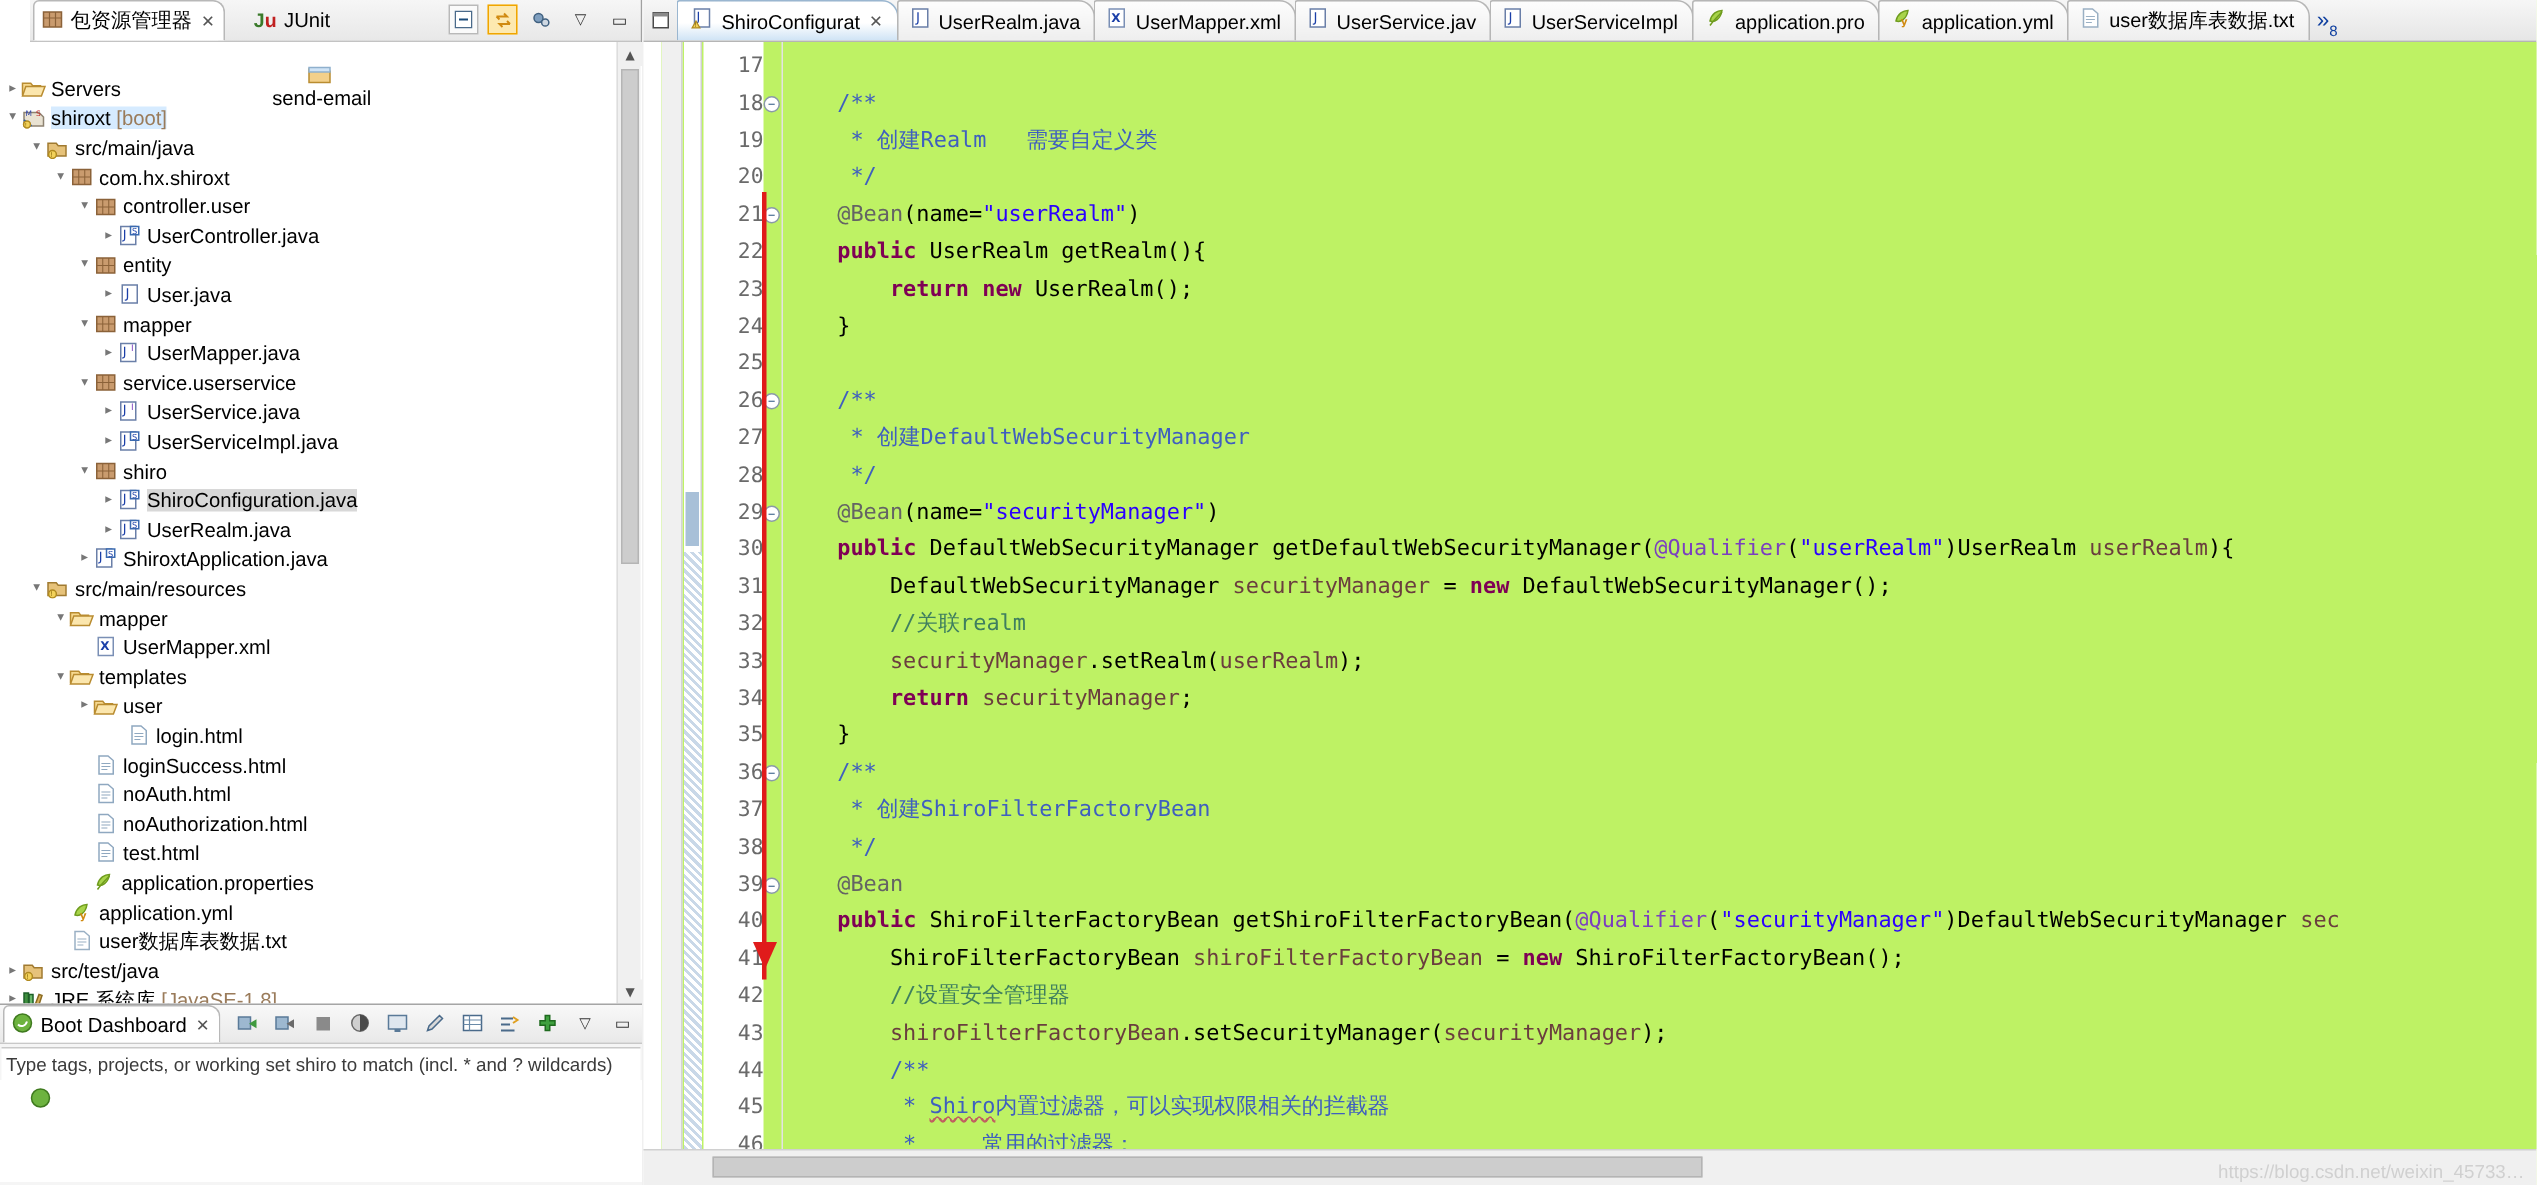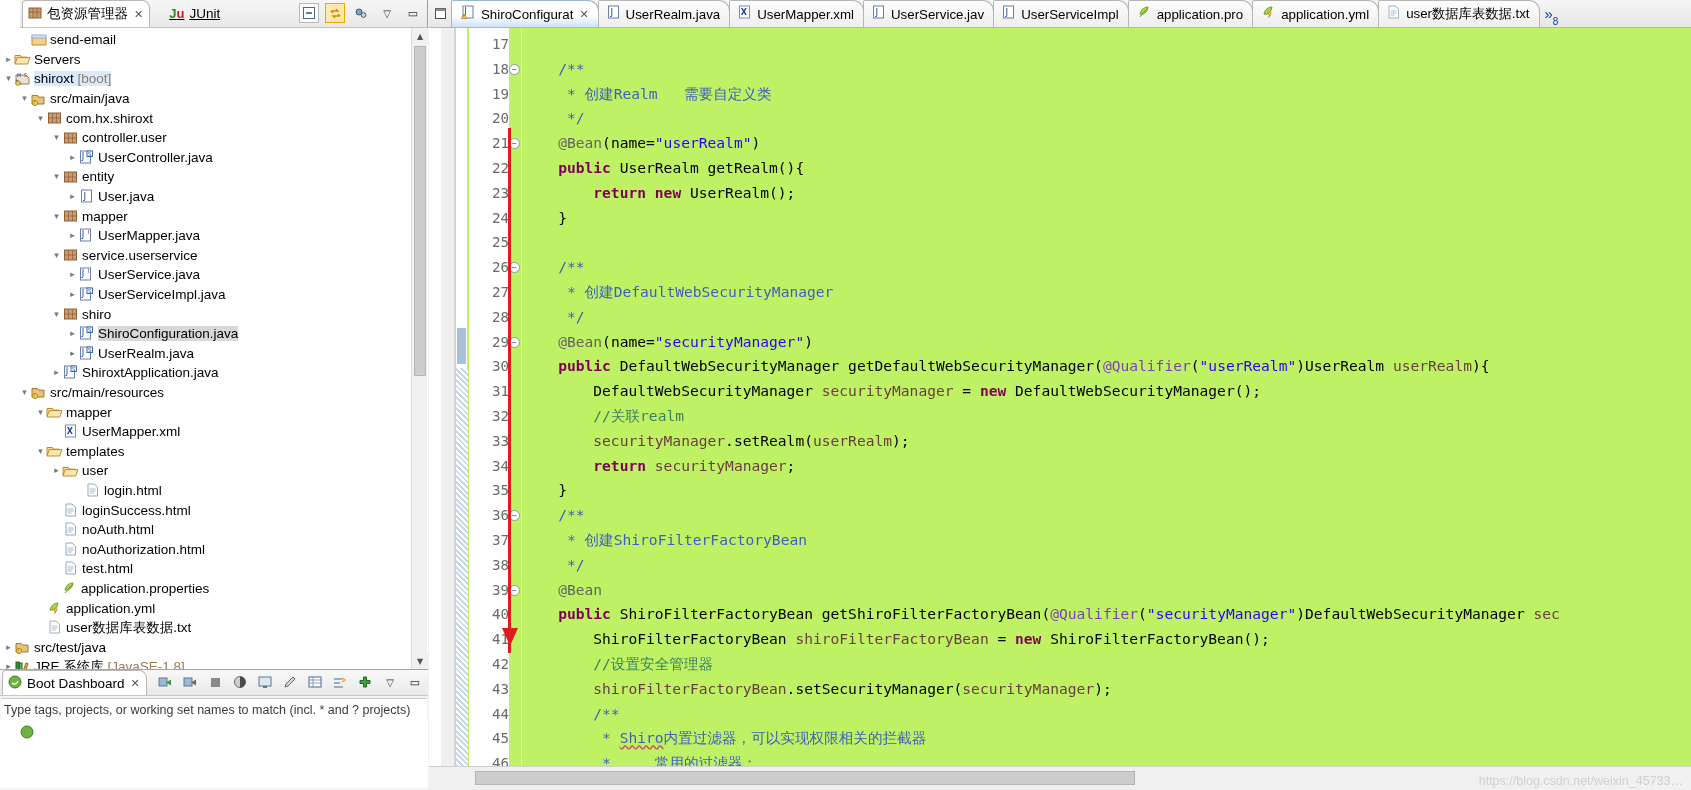--- a/index.html
+++ b/index.html
@@ -315,21 +315,21 @@
       <div class="view-tab active" style="margin-left:2px;">
         <span class="tab-ico">
           <svg width="14" height="14" viewBox="0 0 14 14">
               <rect x="1" y="2" width="12" height="10" fill="#c99b6e" stroke="#8b6239"></rect>
               <path d="M1 6h12M5 2v10M9 2v10" stroke="#8b6239" stroke-width="0.8"></path>
             </svg>
         </span>
         <span>包资源管理器</span>
         <span class="tab-close">✕</span>
       </div>
-      <div class="view-tab inactive" style="margin-left:14px;text-decoration:underline;">
+      <div class="view-tab inactive" style="margin-left:14px;">
         <span class="tab-ico" style="font-weight:bold;font-size:13px;color:#3a7a2a;">J<span style="color:#c02020;">u</span></span>
         <span>JUnit</span>
       </div>
 
       <div class="view-toolbar">
         <span class="tbtn boxed">
           <svg width="12" height="12" viewBox="0 0 12 12">
               <rect x="0.5" y="0.5" width="11" height="11" fill="#fff" stroke="#4a6a8a"></rect>
               <path d="M3 6h6" stroke="#1a4a7a" stroke-width="1.4"></path>
             </svg>
@@ -345,21 +345,21 @@
               <circle cx="9.5" cy="9" r="2.4" fill="#cfd8e2" stroke="#40607f"></circle>
             </svg>
         </span>
         <span class="tbtn" style="font-size:10px;">▽</span>
         <span class="tbtn" style="font-size:11px;">▭</span>
       </div>
     </div>
 
     <div id="tree-wrap">
       <div id="tree">
-          <div class="trow" style="padding-left: 19px;">
+          <div class="trow" style="padding-left: 19px; flex-direction: column;">
             <span class="twist"></span>
             <span class="ticon">
               <svg width="16" height="14" viewBox="0 0 16 14">
                 <path d="M1 3h5l1.2 1.5H15V12H1z" fill="#f3d08a" stroke="#b98c30"></path>
                 <rect x="1" y="2" width="14" height="3" fill="#cfe3f5" stroke="#8fb0cd"></rect>
               </svg>
             </span>
             <span class="tlabel">send-email</span>
           </div>
           <div class="trow" style="padding-left: 3px;">
@@ -773,21 +773,21 @@
           <span class="tbtn">
               <svg width="14" height="14" viewBox="0 0 14 14">
                 <path d="M5.5 2h3v3.5H12v3H8.5V12h-3V8.5H2v-3h3.5z" fill="#3fa03f" stroke="#1f6a1f"></path>
               </svg>
             </span>
           <span class="tbtn" style="font-size:10px;">▽</span>
           <span class="tbtn" style="font-size:11px;">▭</span>
         </div>
       </div>
       <div id="bd-filter">
-        <span>Type tags, projects, or working set names to match (incl. * and ? projects)</span>
+        <span>Type tags, projects, or working set shiro to match (incl. * and ? wildcards)</span>
       </div>
       <div id="bd-list">
         <div class="trow" style="padding-left:18px;">
           <span class="ticon">
             <svg width="14" height="14" viewBox="0 0 14 14">
                 <circle cx="7" cy="7" r="6" fill="#6db33f" stroke="#3f7a1e"></circle>
               </svg>
           </span>
         </div>
       </div>

